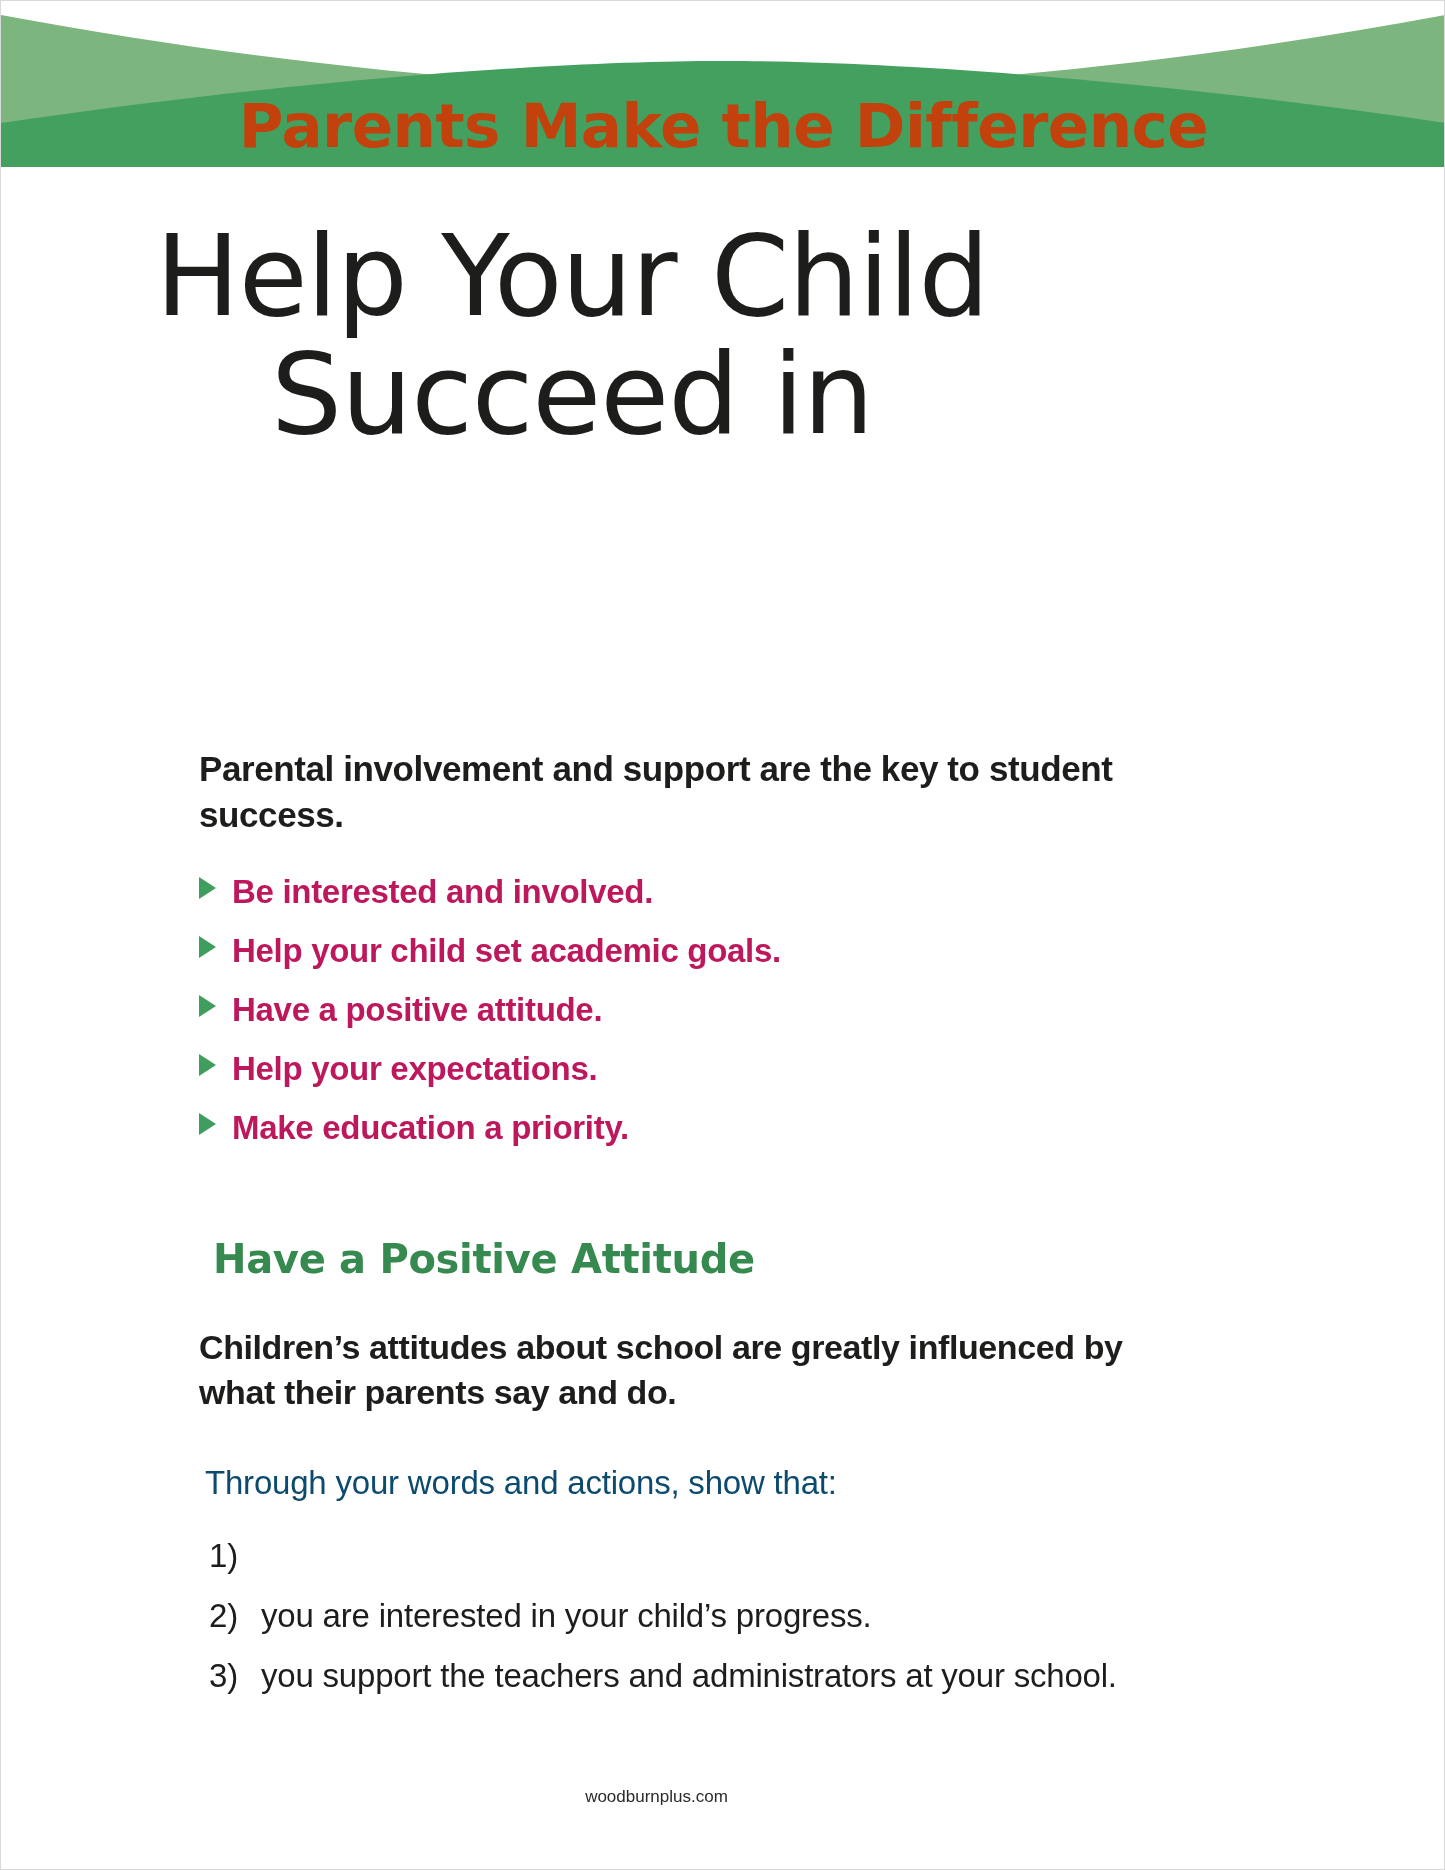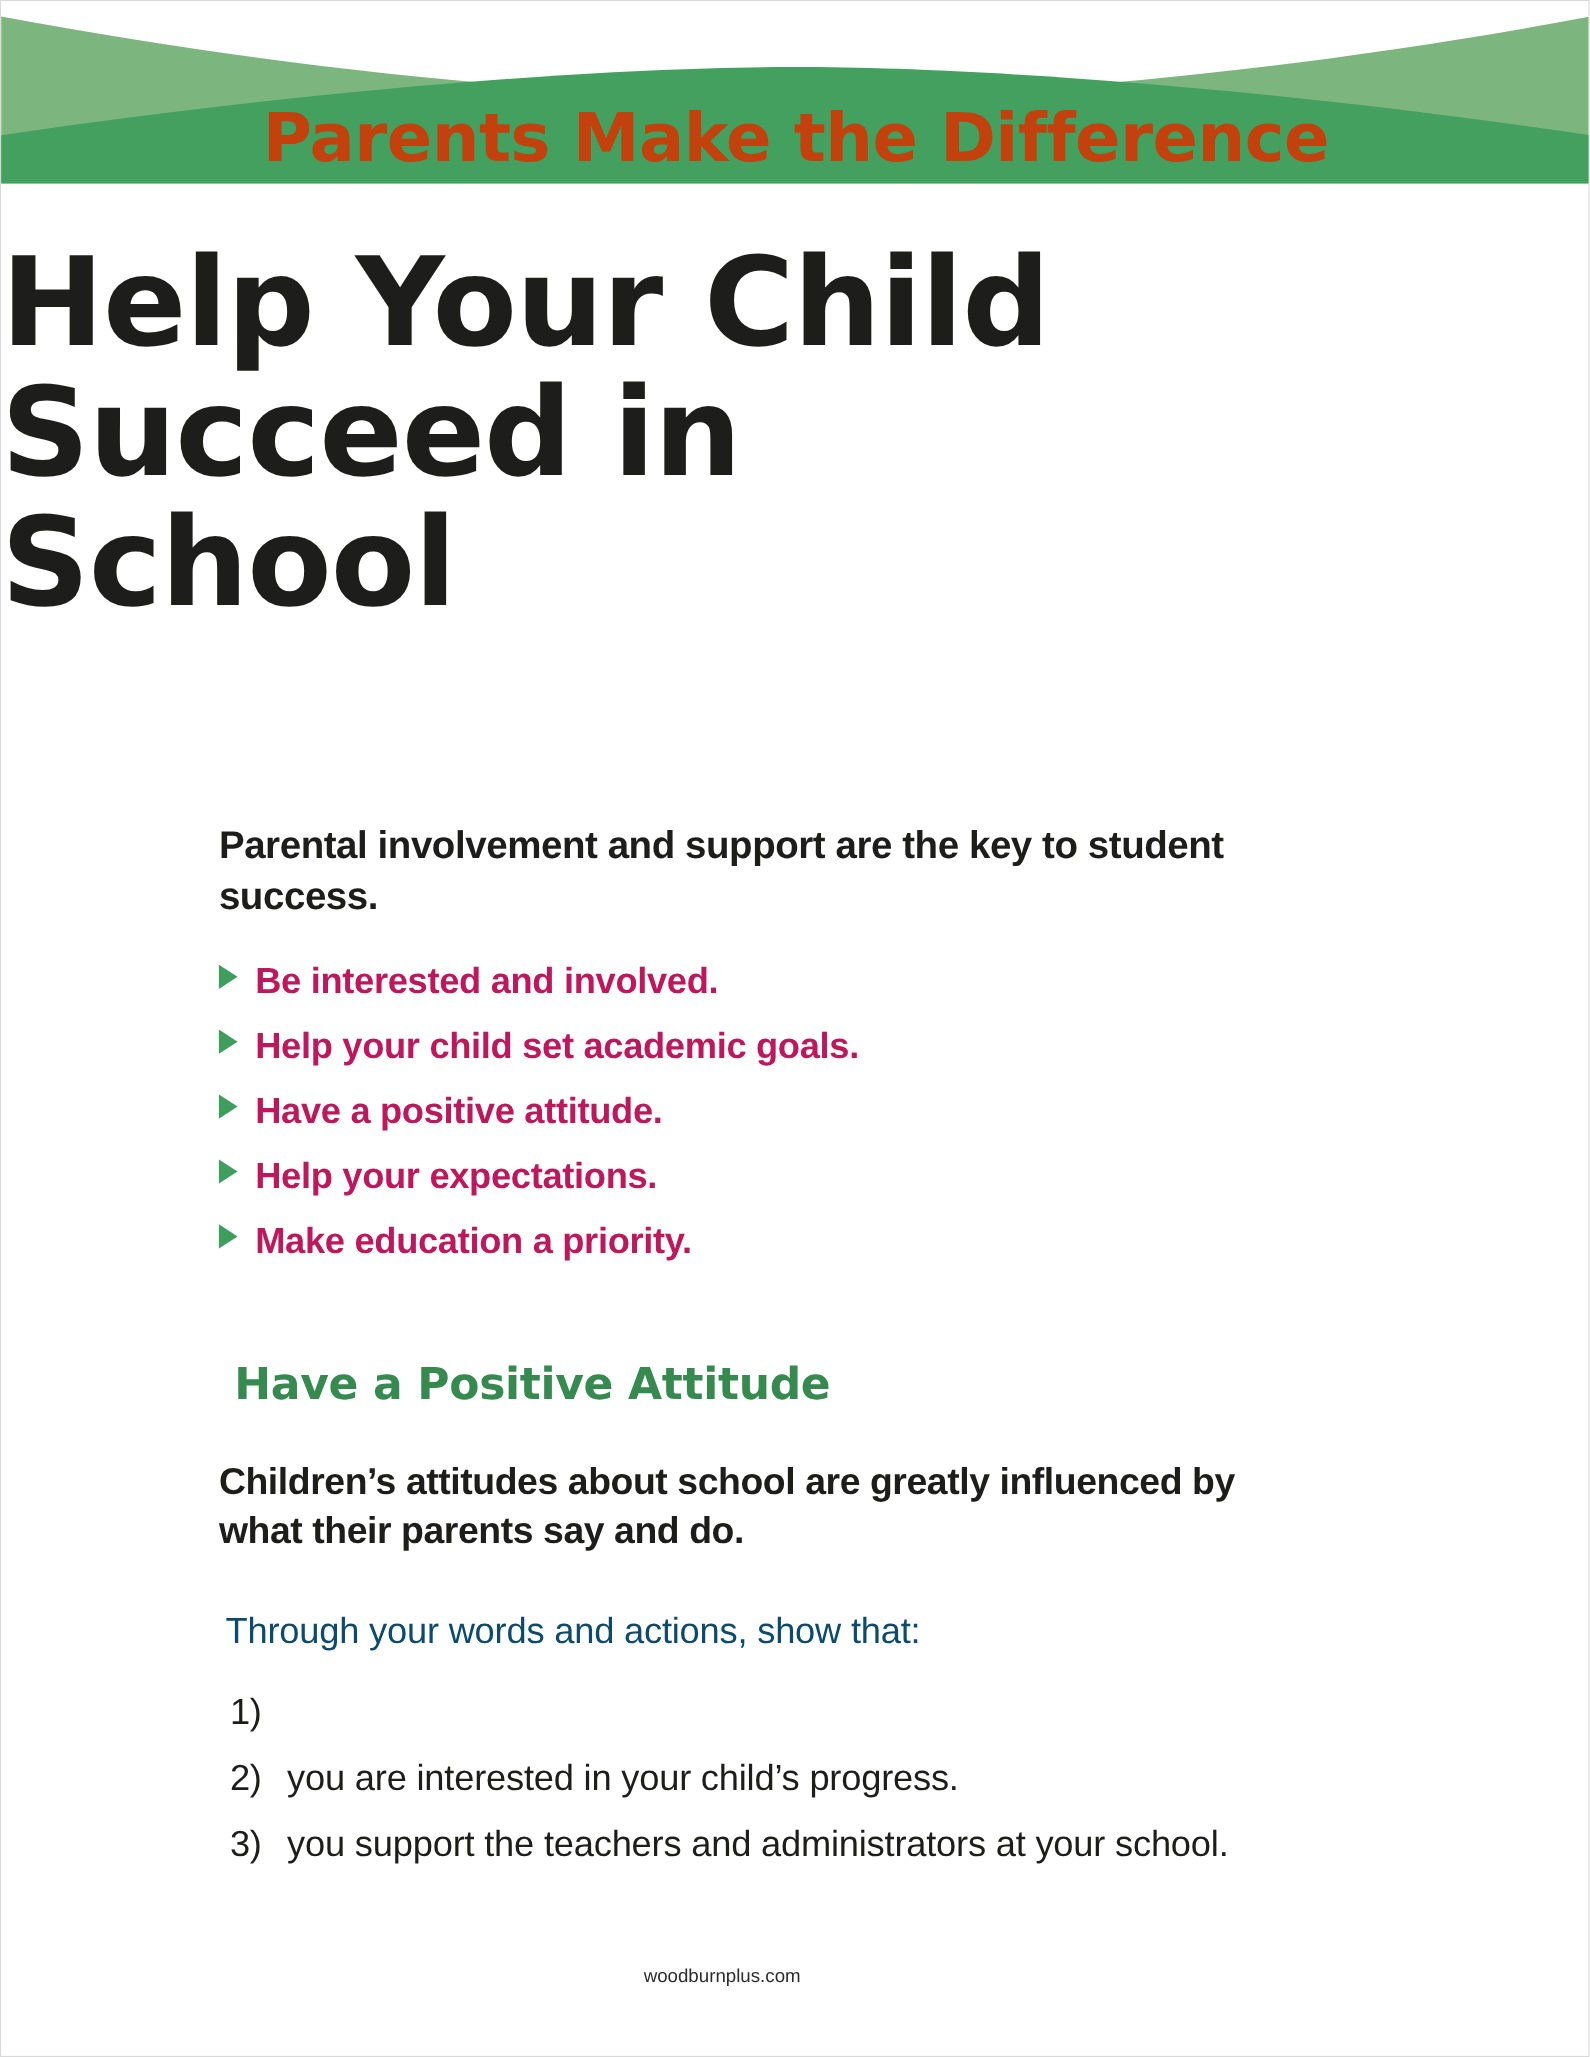--- a/index.html
+++ b/index.html
@@ -57,23 +57,23 @@
     white-space: nowrap;
     font-family: "DejaVu Sans", sans-serif;
   }
 
   
   .main-title {
     position: absolute;
     left: 0;
     top: 216px;
     width: 1142px;
-    text-align: left;
-    font-family: "DejaVu Sans", sans-serif;
-    font-weight: 700;
+    text-align: center;
+    font-family: "DejaVu Sans", sans-serif;
+    font-weight: 400;
     font-size: 112px;
     line-height: 118px;
     color: #1d1d1b;
     letter-spacing: -1px;
   }
   .main-title .tl { display: block; }
 
   
   .content {
     position: absolute;
@@ -206,21 +206,20 @@
       <path d="M0 14 C 300 70, 560 88, 722 88 C 884 88, 1145 70, 1445 14 L1445 166 L0 166 Z" fill="#7db57f"></path>
 
       <path d="M0 122 C 300 78, 560 60, 722 60 C 884 60, 1145 78, 1445 122 L1445 166 L0 166 Z" fill="#43a05f"></path>
     </svg>
     <div class="banner-title">Parents Make the Difference</div>
   </div>
 
   <div class="main-title">
     <span class="tl">Help Your Child</span>
     <span class="tl">Succeed in</span>
-    <span class="tl">School</span>
   </div>
 
   <div class="content">
 
     <p class="lead">Parental involvement and support are the key to student success.</p>
 
 
     <div class="bullets">
 
       <div class="bullet-row">

